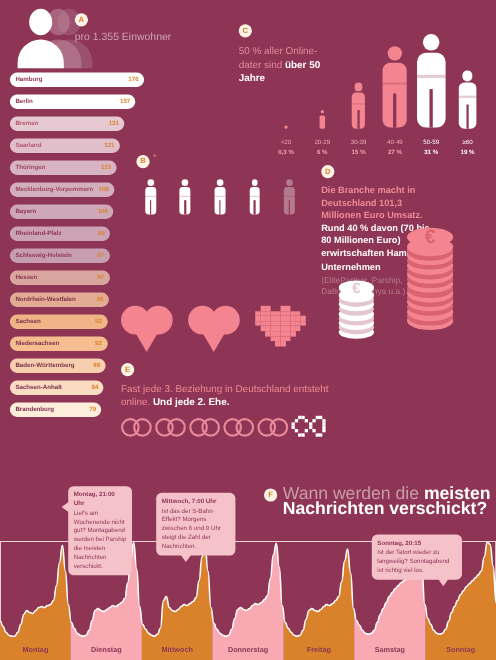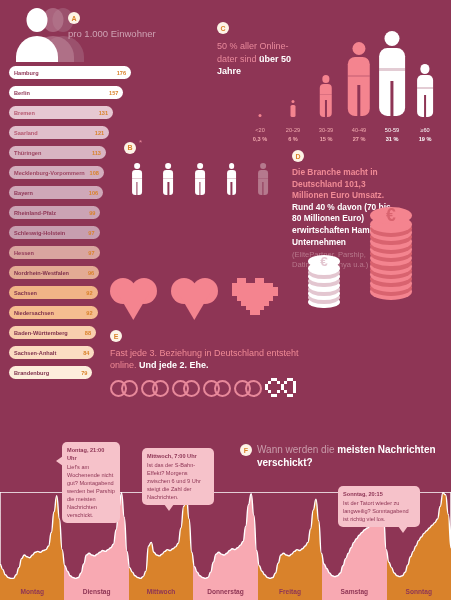--- a/index.html
+++ b/index.html
@@ -126,21 +126,21 @@
   .ringpair .ring { position: absolute; top: 0; width: 17px; height: 17px; border-radius: 50%;
                     border: 2.4px solid #e8899b; }
   .ringpair .ring.a { left: 0; } .ringpair .ring.b { right: 0; }
   .pixrings { position: relative; width: 30px; height: 20px; }
   .pxr { position: absolute; background: #ffffff; }
 
   
   #sec-f { position: absolute; left: 0; bottom: 0; width: 451px; height: 160px; }
   #f-head { position: absolute; left: 240px; top: 3px; display: flex; gap: 5px; }
   #f-head .badge { flex: none; margin-top: 1px; }
-  .t-f { font-size: 10px; line-height: 13px; }
+  .t-f { font-size: 16px; line-height: 13px; }
   .t-f .dim { color: #c99cab; }
   .t-f .wht { color: #ffffff; font-weight: bold; }
 
   .chartwrap { position: absolute; left: 0; bottom: 0; width: 451px; height: 108px; }
   .daycol { position: absolute; bottom: 0; height: 108px; }
   .dayband { position: absolute; left: 0; right: 0; bottom: 0; height: 108px; }
   .daylbl {
     position: absolute; left: 0; right: 0; bottom: 0; height: 18px;
     display: flex; align-items: center; justify-content: center;
     font-size: 6.6px; color: #8e3555; font-weight: bold;
@@ -169,21 +169,21 @@
             <div class="hd"></div>
             <div class="bd"></div>
           </div>
         <div class="sil sil-w">
             <div class="hd"></div>
             <div class="bd"></div>
           </div>
       </div>
       <div id="title-a">
         <div class="badge">A</div>
-        <div class="t-a2">pro 1.000 Einwohner</div>
+        <div class="t-a2">pro 1.355 Einwohner</div>
       </div>
     </div>
     <div class="bars" id="bars">
         <div class="bar-row">
           <div class="bar" style="width: 122px; background: rgb(255, 255, 255);">
             <span class="bar-label" style="color: rgb(142, 53, 85);">Hamburg</span>
             <span class="bar-val" style="color: rgb(217, 130, 43);">176</span>
           </div>
         </div>
         <div class="bar-row">

